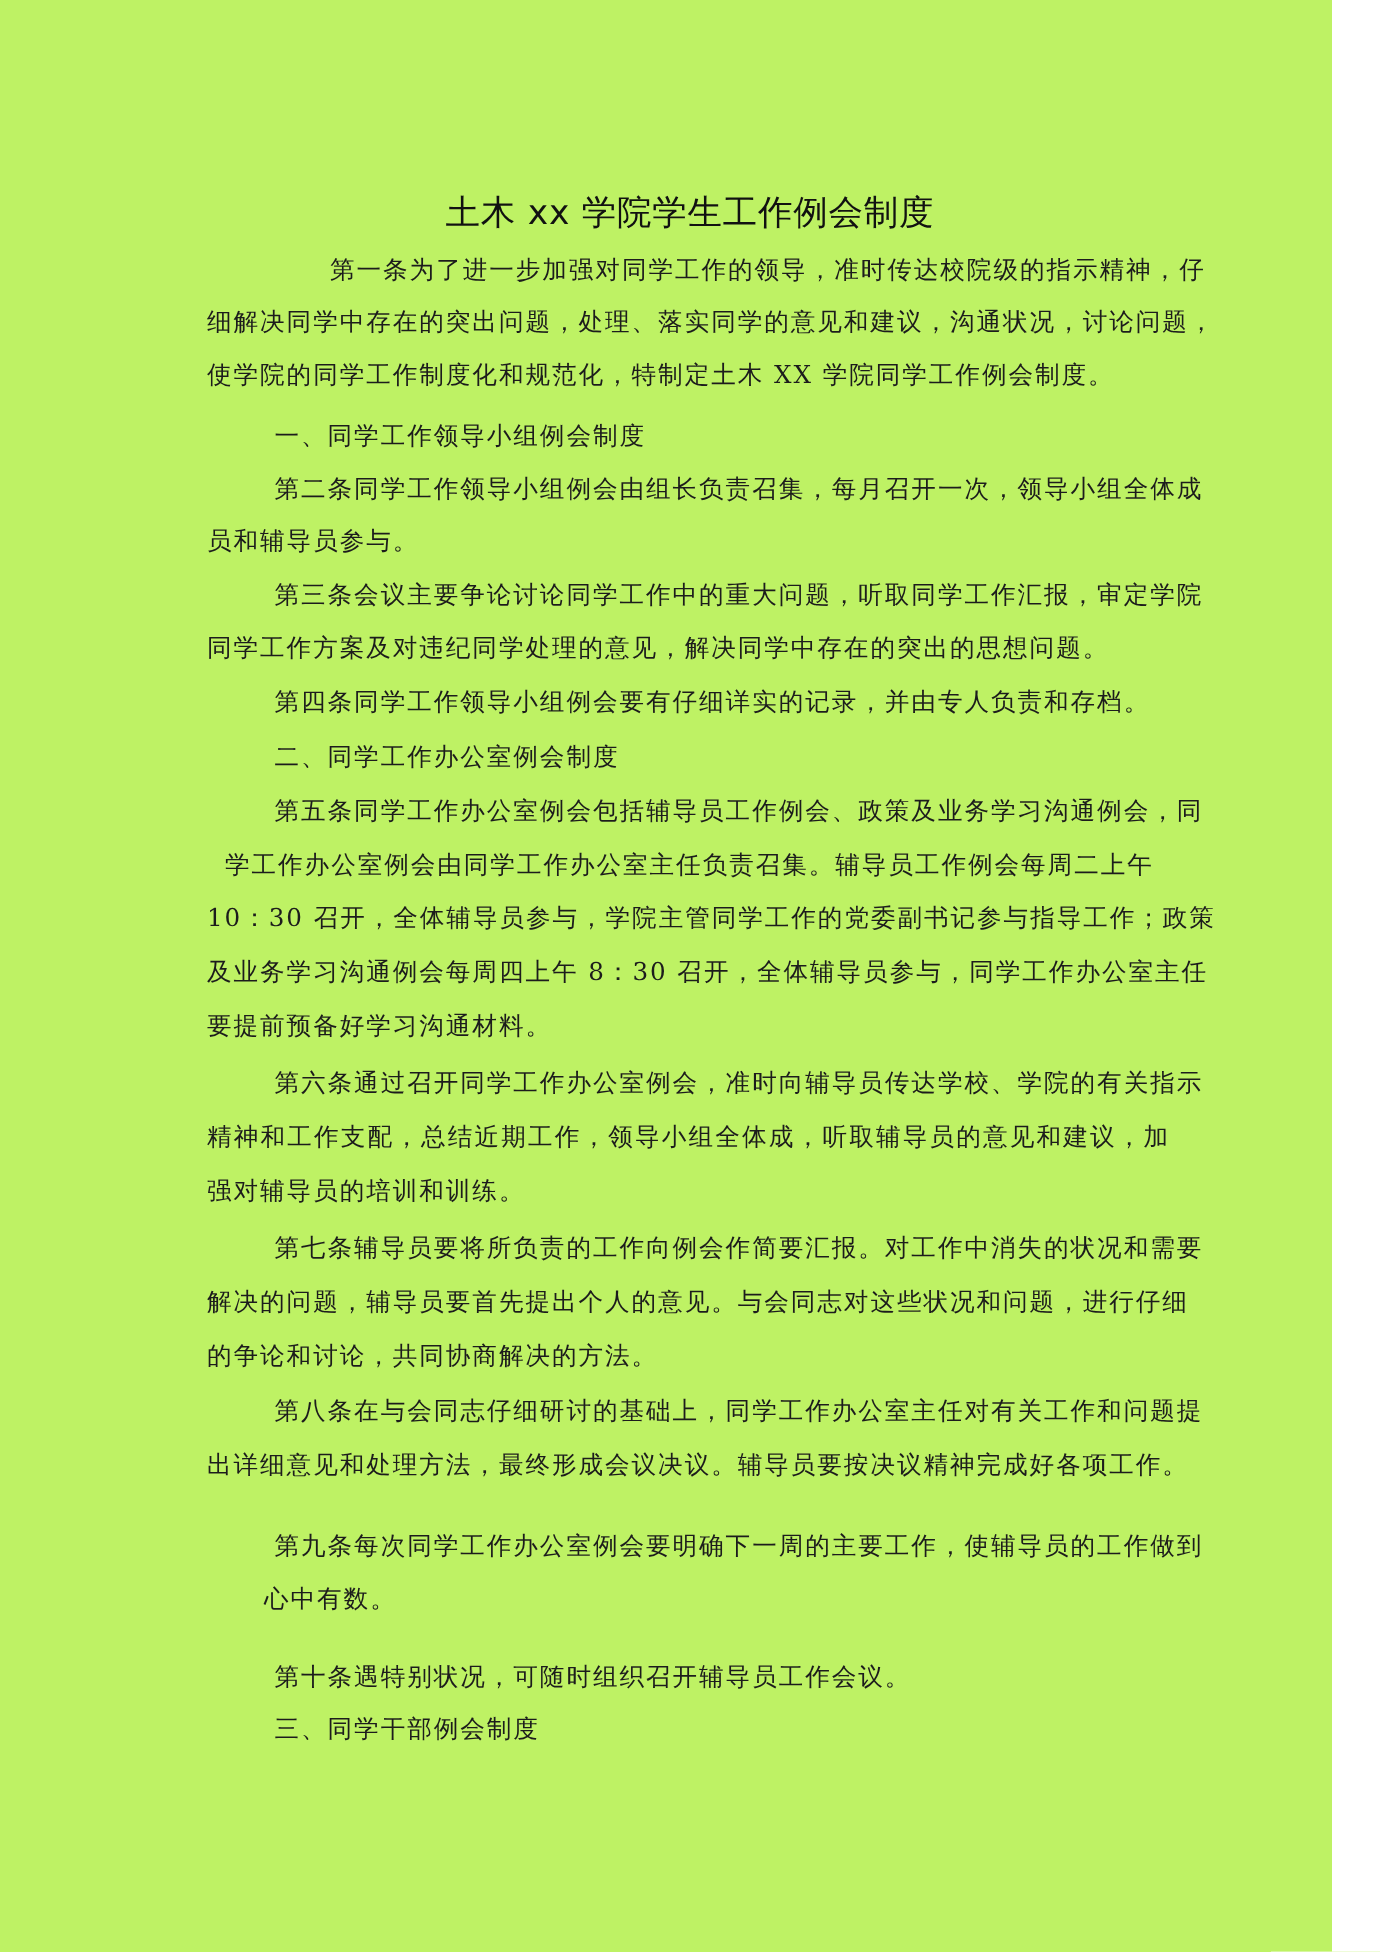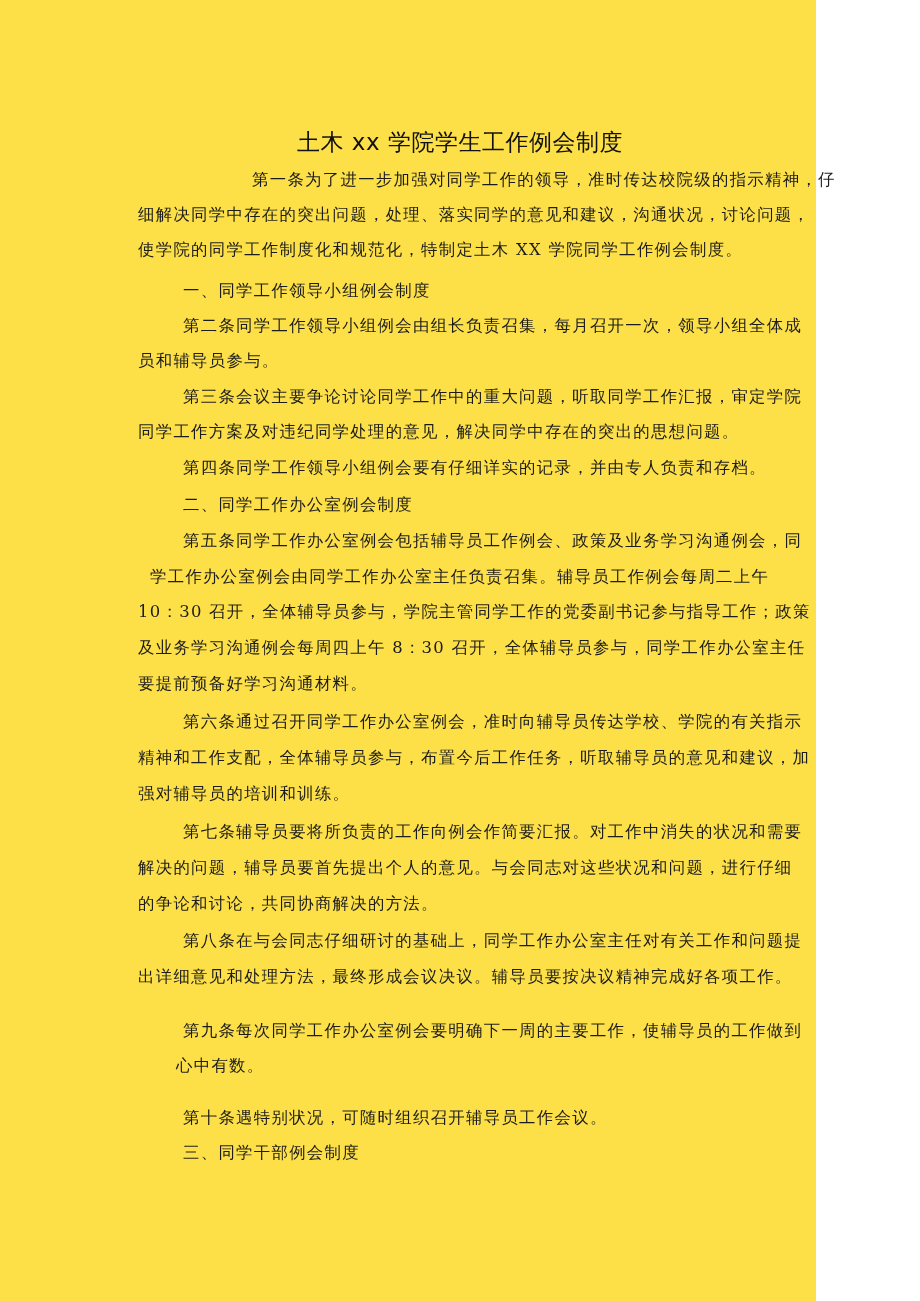--- a/index.html
+++ b/index.html
@@ -12,23 +12,23 @@
       height: 1301px;
       position: relative;
       overflow: hidden;
       font-family: "DejaVu Serif", "Liberation Serif", serif;
       color: #1a1a1a;
     }
     .page {
       position: absolute;
       left: 0;
       top: 0;
-      width: 816px;
+      width: 888px;
       height: 1301px;
-      background: #fde047;
+      background: #bef264;
     }
     .doc-title {
       position: absolute;
       left: 0;
       top: 126px;
       width: 920px;
       text-align: center;
       font-family: "DejaVu Sans", "Liberation Sans", sans-serif;
       font-size: 23px;
       line-height: 32px;
@@ -46,21 +46,21 @@
       white-space: nowrap;
       color: #1c1c1c;
       letter-spacing: 1.3px;
     }
     .line.justify {
       text-align-last: justify;
       text-align: justify;
       width: 642px;
     }
     .ind1 { left: 220px; }
-    .ind1.justify { width: 560px; margin-left: 32px; }
+    .ind1.justify { width: 560px; }
     .ind2 { left: 183px; }
     .ind2.justify { width: 597px; }
   </style>
 </head>
 <body>
 
 <div class="page">
   <h1 class="doc-title">土木 xx 学院学生工作例会制度</h1>
   <div id="body-lines">
       <div class="line ind1 justify" style="top: 169px;">第一条为了进一步加强对同学工作的领导，准时传达校院级的指示精神，仔</div>
@@ -72,21 +72,21 @@
       <div class="line ind2 justify" style="top: 386px;">第三条会议主要争论讨论同学工作中的重大问题，听取同学工作汇报，审定学院</div>
       <div class="line" style="top: 421px;">同学工作方案及对违纪同学处理的意见，解决同学中存在的突出的思想问题。</div>
       <div class="line ind2" style="top: 457px;">第四条同学工作领导小组例会要有仔细详实的记录，并由专人负责和存档。</div>
       <div class="line ind2" style="top: 494px;">二、同学工作办公室例会制度</div>
       <div class="line ind2 justify" style="top: 530px;">第五条同学工作办公室例会包括辅导员工作例会、政策及业务学习沟通例会，同</div>
       <div class="line" style="top: 566px; margin-left: 12px;">学工作办公室例会由同学工作办公室主任负责召集。辅导员工作例会每周二上午</div>
       <div class="line justify" style="top: 601px;">10：30 召开，全体辅导员参与，学院主管同学工作的党委副书记参与指导工作；政策</div>
       <div class="line justify" style="top: 637px;">及业务学习沟通例会每周四上午 8：30 召开，全体辅导员参与，同学工作办公室主任</div>
       <div class="line" style="top: 673px;">要提前预备好学习沟通材料。</div>
       <div class="line ind2 justify" style="top: 711px;">第六条通过召开同学工作办公室例会，准时向辅导员传达学校、学院的有关指示</div>
-      <div class="line justify" style="top: 747px;">精神和工作支配，全体辅导员参与，布置今后工作任务，听取辅导员的意见和建议，加</div>
+      <div class="line justify" style="top: 747px;">精神和工作支配，总结近期工作，领导小组全体成，听取辅导员的意见和建议，加</div>
       <div class="line" style="top: 783px;">强对辅导员的培训和训练。</div>
       <div class="line ind2 justify" style="top: 821px;">第七条辅导员要将所负责的工作向例会作简要汇报。对工作中消失的状况和需要</div>
       <div class="line justify" style="top: 857px;">解决的问题，辅导员要首先提出个人的意见。与会同志对这些状况和问题，进行仔细</div>
       <div class="line" style="top: 893px;">的争论和讨论，共同协商解决的方法。</div>
       <div class="line ind2 justify" style="top: 930px;">第八条在与会同志仔细研讨的基础上，同学工作办公室主任对有关工作和问题提</div>
       <div class="line" style="top: 966px;">出详细意见和处理方法，最终形成会议决议。辅导员要按决议精神完成好各项工作。</div>
       <div class="line ind2 justify" style="top: 1020px;">第九条每次同学工作办公室例会要明确下一周的主要工作，使辅导员的工作做到</div>
       <div class="line" style="top: 1055px; margin-left: 38px;">心中有数。</div>
       <div class="line ind2" style="top: 1107px;">第十条遇特别状况，可随时组织召开辅导员工作会议。</div>
       <div class="line ind2" style="top: 1142px;">三、同学干部例会制度</div>

